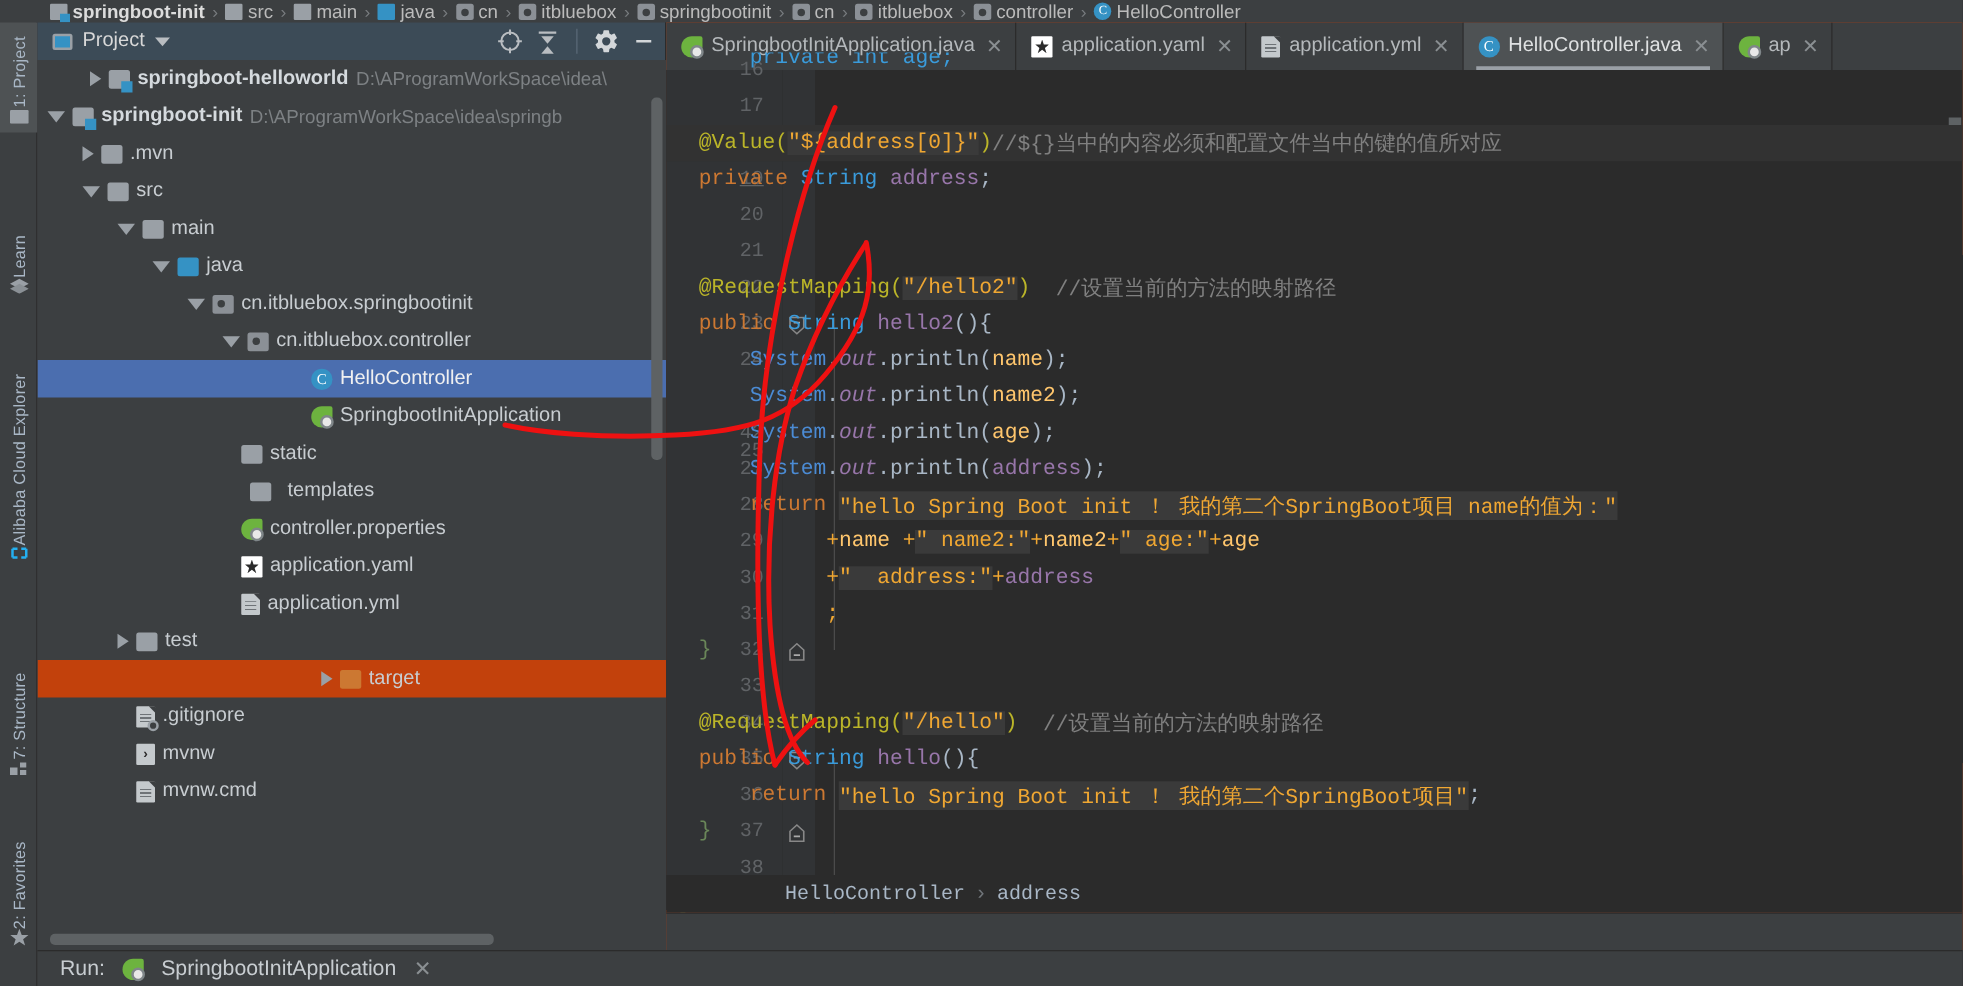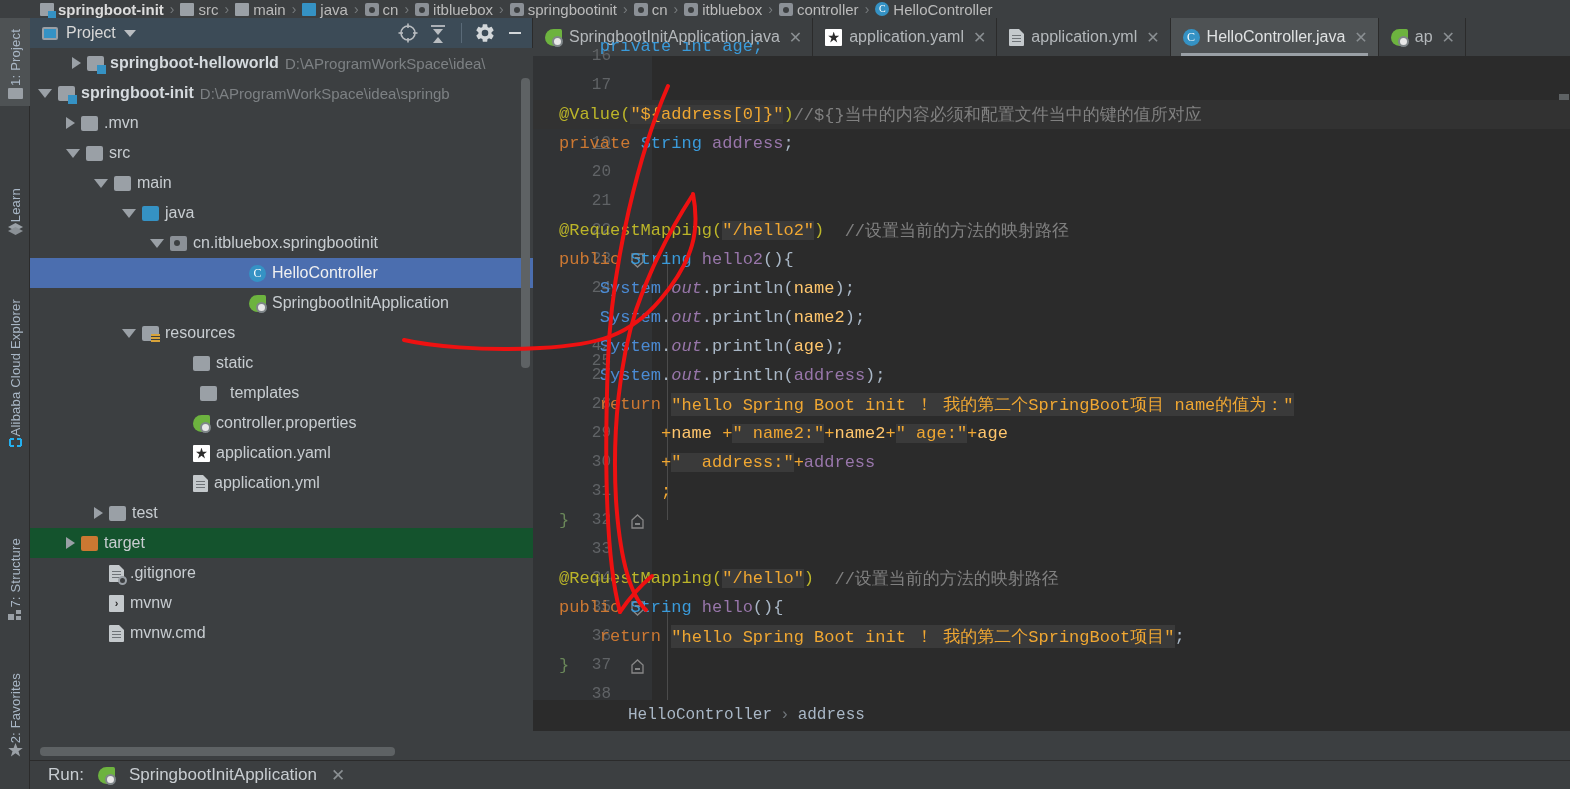--- a/index.html
+++ b/index.html
@@ -74,21 +74,21 @@
 
   .treewrap {
     position: absolute; left: 0; top: 30px; width: 503px; height: 712px;
     background: #3c3f41; overflow: hidden;
   }
   .row {
     height: 30px; display: flex; align-items: center; gap: 6px;
     white-space: nowrap; font-size: 16px; color: #c8cdd1; padding-right: 6px;
   }
   .row.sel { background: #4b6eaf; }
-  .row.ctx { background: #14532d; }
+  .row.ctx { background: #c2410c; justify-content: center; }
   .arrow {
     width: 0; height: 0; flex: 0 0 auto;
     border-top: 6px solid transparent; border-bottom: 6px solid transparent;
     border-left: 9px solid #9aa0a6;
   }
   .arrow.open {
     border-left: 7px solid transparent; border-right: 7px solid transparent;
     border-top: 9px solid #9aa0a6; border-bottom: 0;
   }
   .arrow.none { border: 0; width: 9px; }
@@ -432,37 +432,37 @@
           <div class="row" style="padding-left: 92px;">
             <span class="arrow open"></span>
             <span class="bigic f-blue"></span>
             <span class="name">java</span>
           </div>
           <div class="row" style="padding-left: 120px;">
             <span class="arrow open"></span>
             <span class="bigic pkgic"></span>
             <span class="name">cn.itbluebox.springbootinit</span>
           </div>
+          <div class="row" style="padding-left: 148px;">
+            <span class="arrow open"></span>
+            <span class="bigic pkgic"></span>
+            <span class="name">cn.itbluebox.controller</span>
+          </div>
           <div class="row sel" style="padding-left: 204px;">
             <span class="arrow none"></span>
             <span class="clsic">C</span>
             <span class="name">HelloController</span>
           </div>
           <div class="row" style="padding-left: 204px;">
             <span class="arrow none"></span>
             <span class="springic">
               <span class="leaf"></span>
               <span class="gear"></span>
             </span>
             <span class="name">SpringbootInitApplication</span>
-          </div>
-          <div class="row" style="padding-left: 92px;">
-            <span class="arrow open"></span>
-            <span class="bigic f-res"></span>
-            <span class="name">resources</span>
           </div>
           <div class="row" style="padding-left: 148px;">
             <span class="arrow none"></span>
             <span class="bigic f-gray"></span>
             <span class="name">static</span>
           </div>
           <div class="row" style="padding-left: 148px; gap: 13px;">
             <span class="arrow none"></span>
             <span class="bigic f-gray"></span>
             <span class="name">templates</span>

